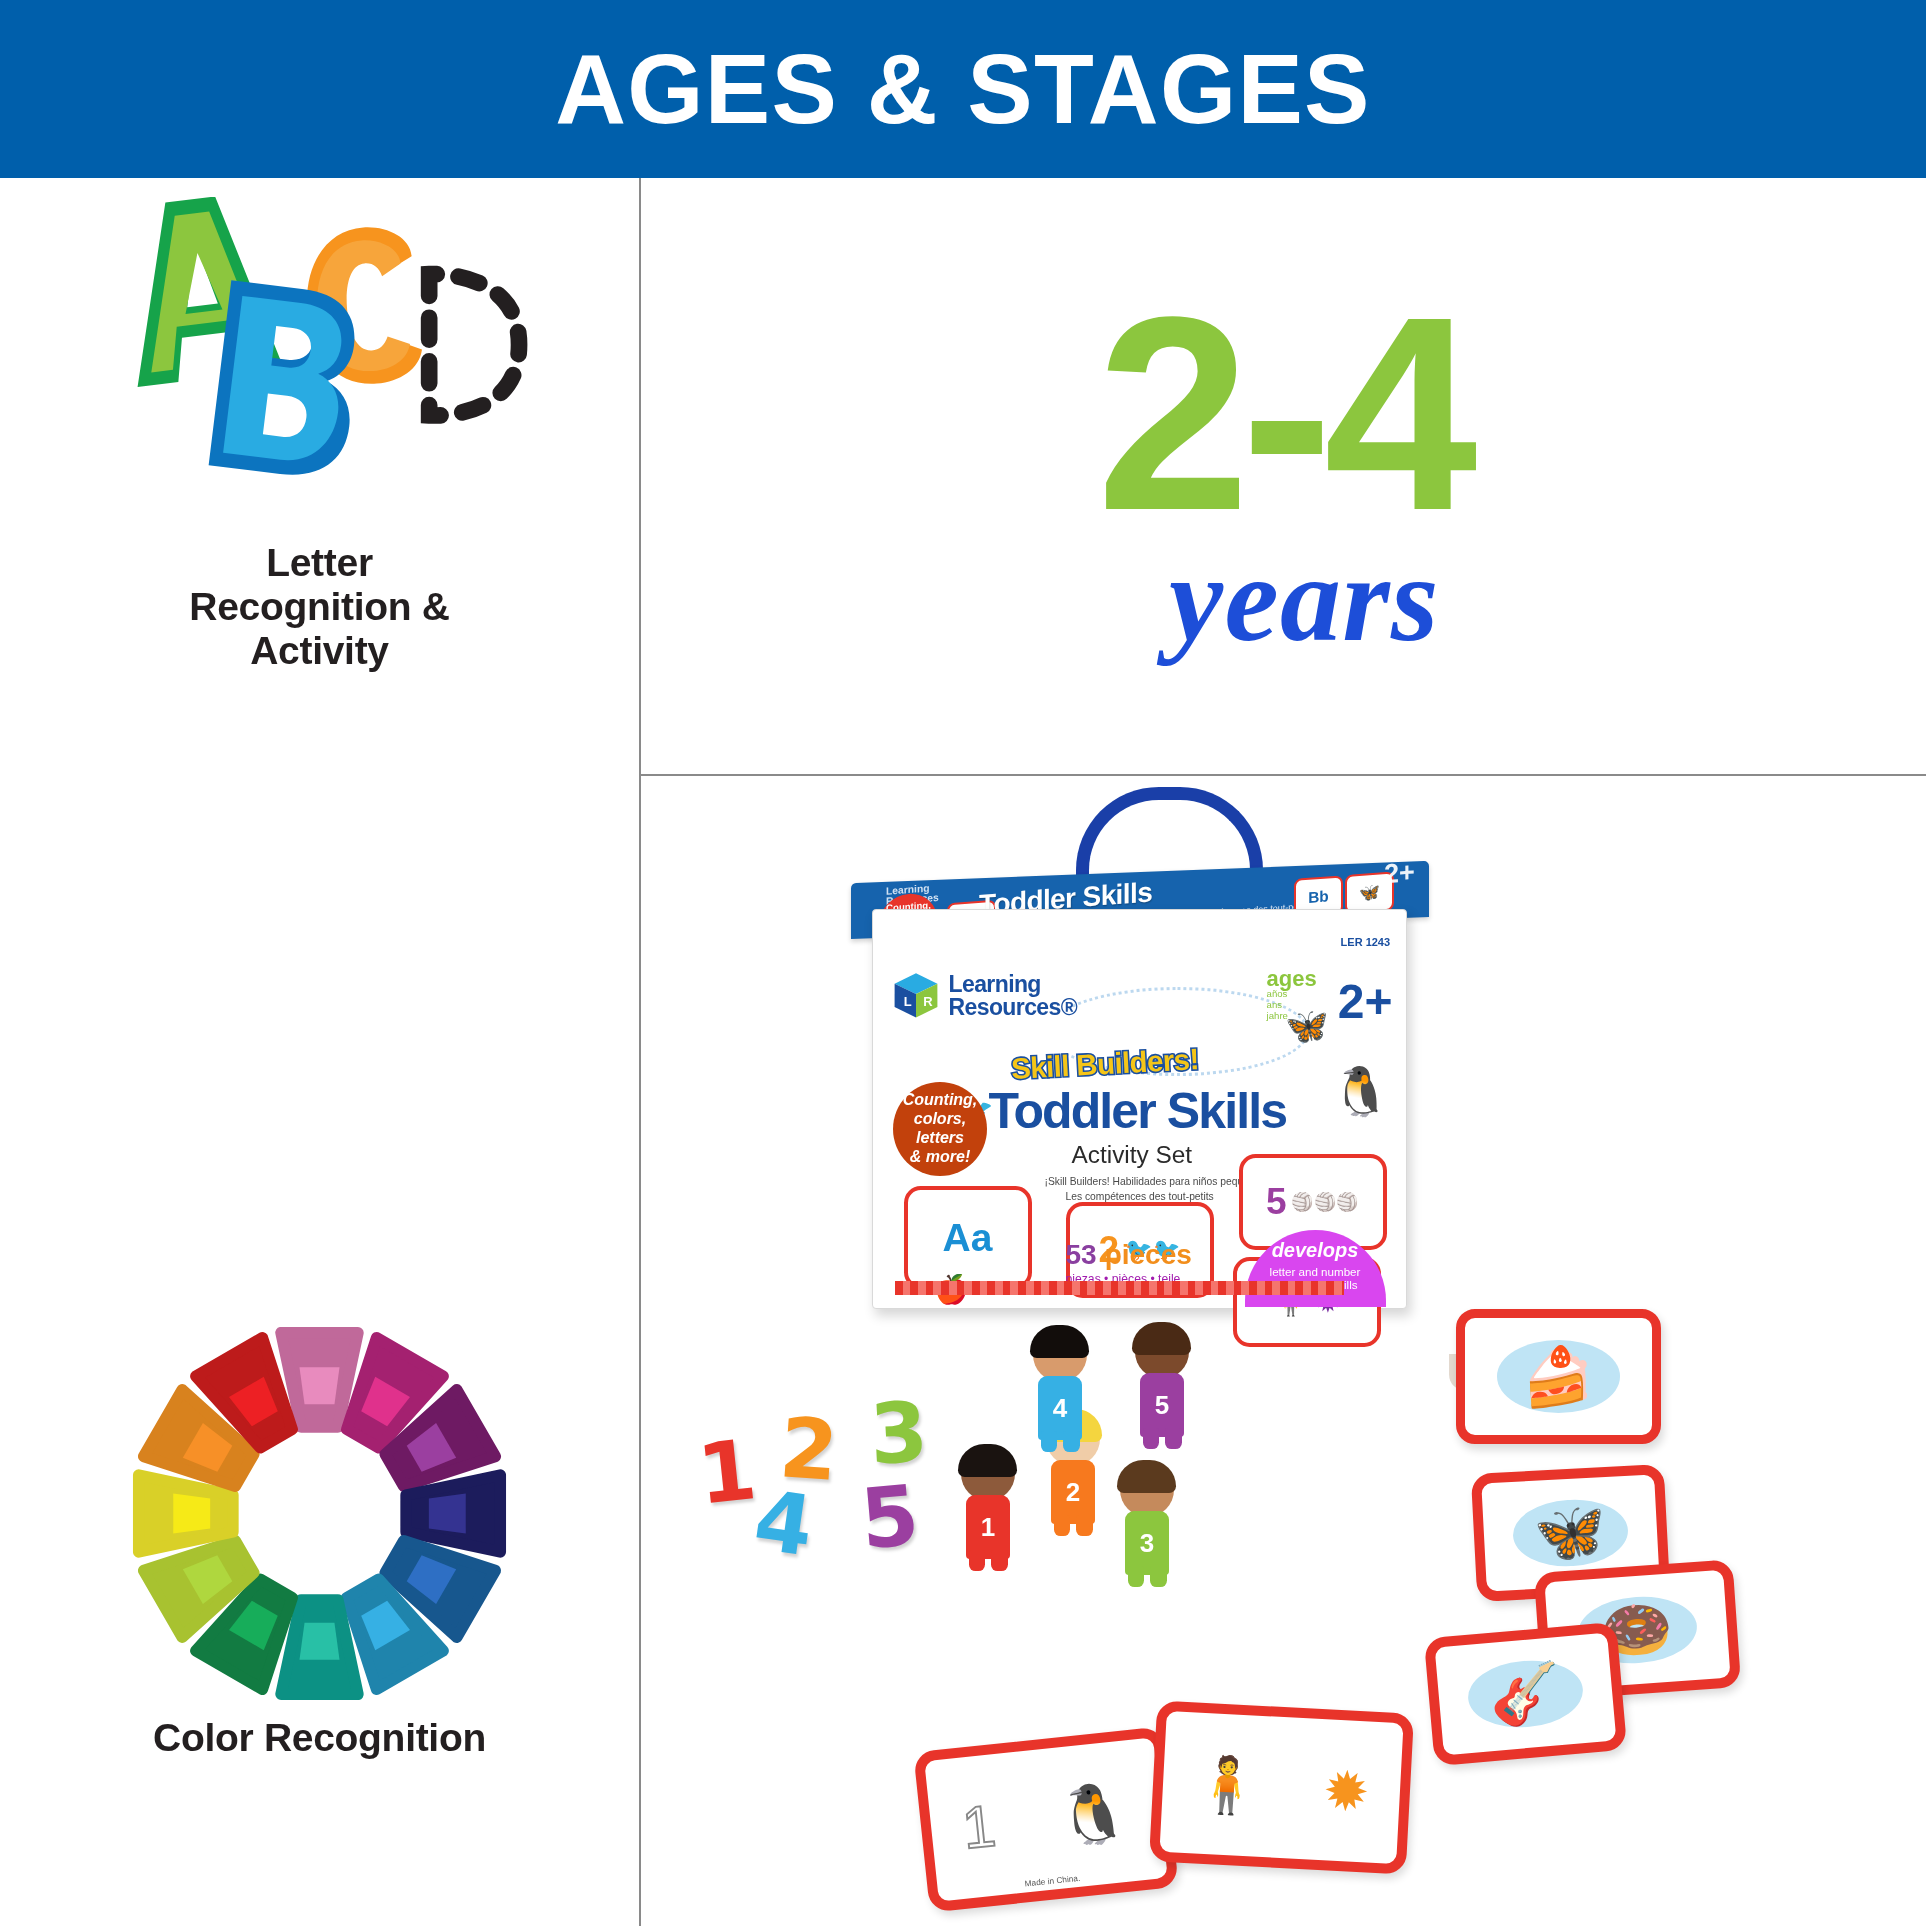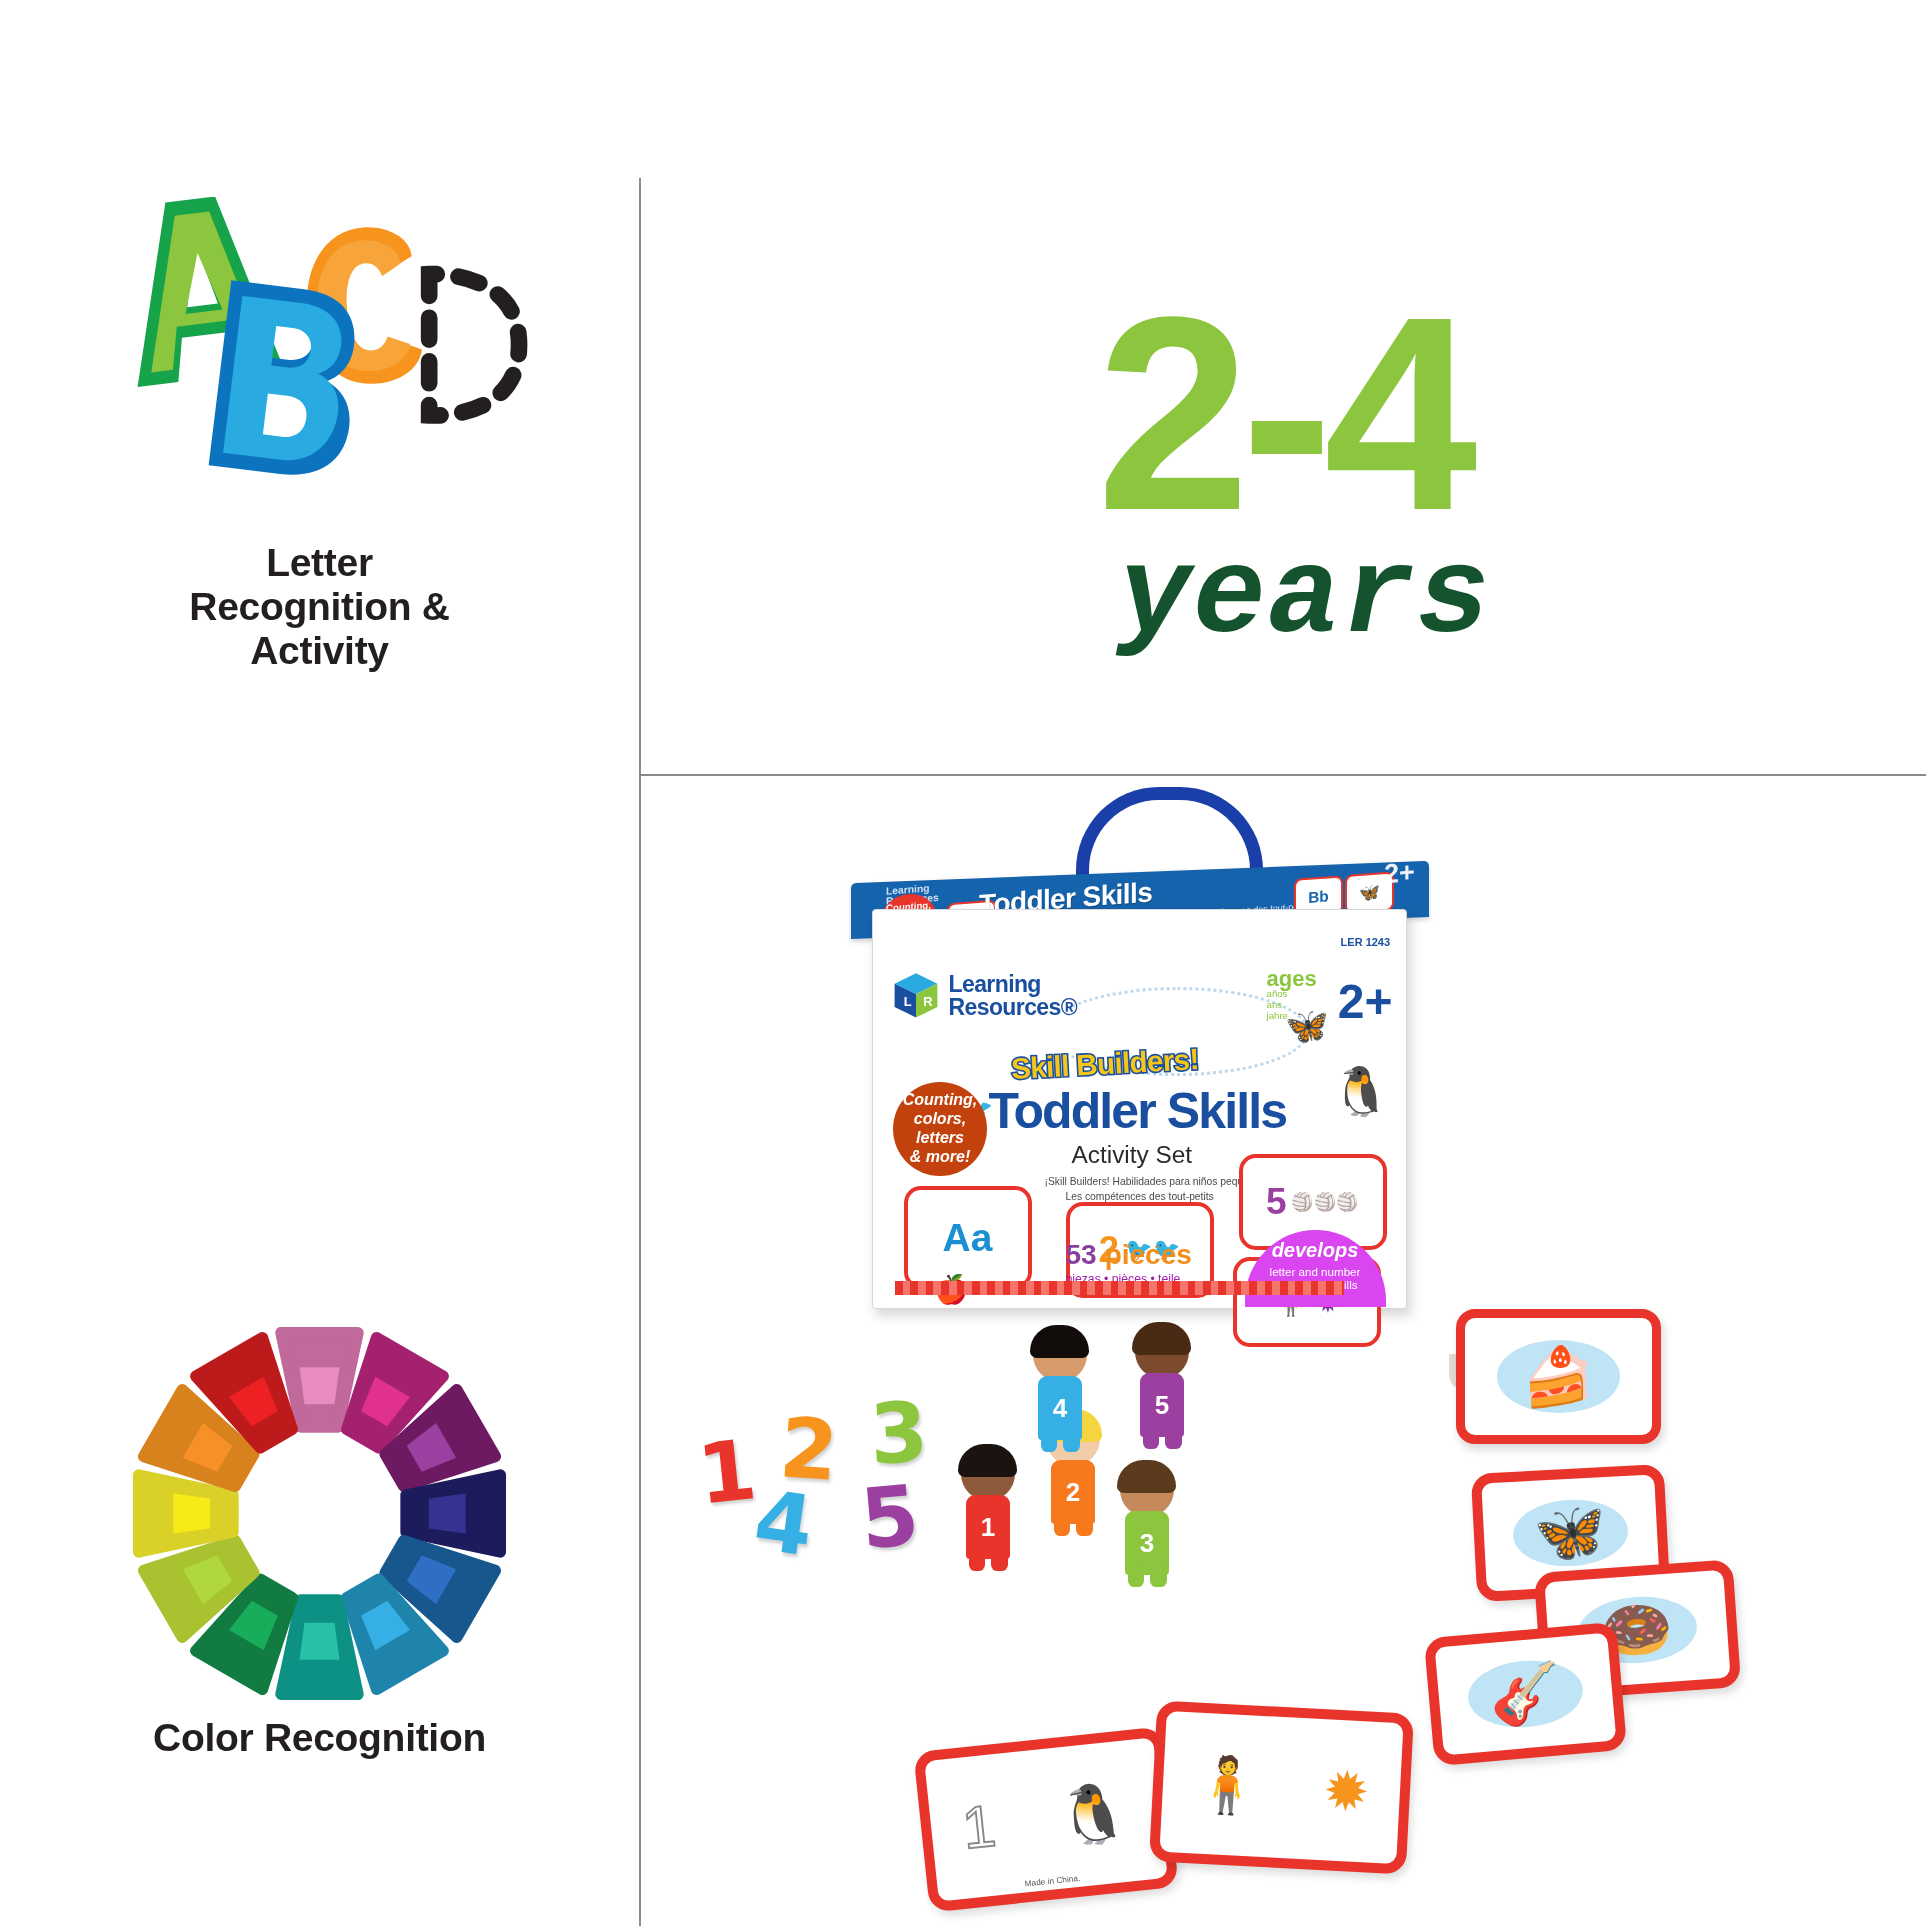--- a/index.html
+++ b/index.html
@@ -38,22 +38,22 @@
 
   
   .wheel-art{width:385px;height:385px;}
   .wheel-art svg{width:385px;height:385px;display:block;}
 
   
   .age-panel{position:absolute;left:639px;top:178px;width:1287px;height:596px;
              display:flex;flex-direction:column;align-items:center;justify-content:center;}
   .age-range{color:#8CC63E;font-size:276px;font-weight:bold;line-height:0.88;letter-spacing:-9px;
              font-family:"Liberation Sans",sans-serif;}
-  .age-unit{color:#14532d;font-size:122px;line-height:1;margin-top:3.9px;font-style:italic;
-            font-family:Liberation Mono, monospace;font-weight:bold;letter-spacing:1.3px;margin-left:44px;}
+  .age-unit{color:#1d4ed8;font-size:122px;line-height:1;margin-top:3.9px;font-style:italic;
+            font-family:Liberation Serif, serif;font-weight:bold;letter-spacing:1.3px;margin-left:44px;}
 
   
   .product-panel{position:absolute;left:639px;top:776px;width:1287px;height:1150px;overflow:hidden;}
 
   
   .box{position:absolute;left:212px;top:96px;width:578px;height:437px;}
   .box-front{position:absolute;left:20.5px;top:37px;width:533px;height:398px;background:#fff;
              border:1.9px solid #d9d9d9;border-radius:3.9px;box-shadow:3.9px 6.4px 11.6px rgba(0,0,0,.16);}
   .box-lidtop{position:absolute;left:0px;top:0px;width:578px;height:56px;background:#1663ad;
               border-radius:5.1px 5.1px 0 0;transform:skewY(-2.2deg);box-shadow:0 2.6px 5.1px rgba(0,0,0,.18);}
@@ -142,20 +142,23 @@
   .madein{position:absolute;bottom:3.9px;left:0;right:0;text-align:center;font-size:8.3px;color:#555;}
   .stack{position:absolute;background:#fff;border-radius:19px;border:9px solid #e8342a;
          box-sizing:border-box;box-shadow:2.6px 5.1px 9px rgba(0,0,0,.14);}
   .stack-edge{position:absolute;background:#e3d9cf;border-radius:0 0 16.7px 16.7px;}
 </style>
 </head>
 <body>
 
 <div class="page">
 
+  <div class="header">
+    <div class="header-title">AGES &amp; STAGES</div>
+  </div>
 
   <div class="v-divider"></div>
   <div class="h-divider"></div>
 
   <div class="left-col">
 
     <div class="skill-block" id="block-letters">
       <div class="skill-art abc-art">
         <svg viewBox="0 0 760 520" xmlns="http://www.w3.org/2000/svg">
 

